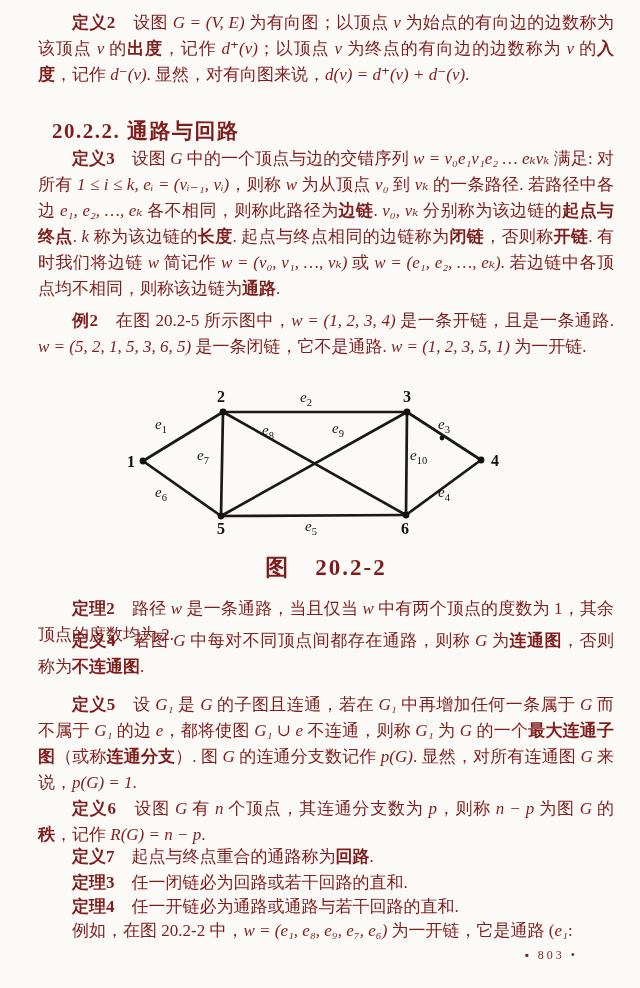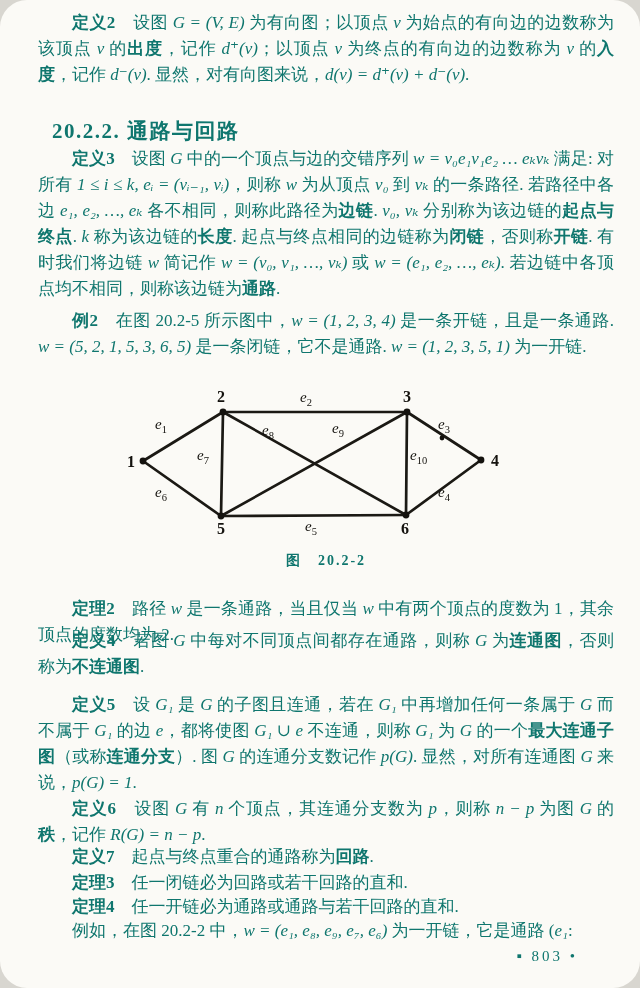--- a/index.html
+++ b/index.html
@@ -1,46 +1,45 @@
 <!DOCTYPE html>
 <html><head>
 <meta charset="utf-8">
 <style>
   html,body{margin:0;padding:0;}
   body{background:#d8d6d0;}
   .page{
     position:relative;width:640px;height:988px;margin:0 auto;
-    background:#fbfaf6;overflow:hidden;color:#0f766e;
+    background:#fbfaf6;overflow:hidden;color:#7f1d1d;
     font-family:"Liberation Serif","DejaVu Serif",serif;
-    border-radius:27px;
   }
   .para{
     position:absolute;left:38px;width:576px;margin:0;
     font-size:17px;line-height:26px;text-align:justify;text-indent:2em;
   }
   .para b{font-weight:bold;}
   .para i{font-style:italic;font-family:"Liberation Serif","DejaVu Serif",serif;}
   .heading{
     position:absolute;left:36px;top:101px;margin:16px;
     font-size:21px;font-weight:bold;letter-spacing:1.5px;
   }
   .caption{
     position:absolute;left:38px;top:552px;width:576px;margin:0;
-    text-align:center;font-size:14px;font-weight:bold;letter-spacing:2px;
+    text-align:center;font-size:23px;font-weight:bold;letter-spacing:2px;
   }
   .figure-wrap{position:absolute;left:98px;top:386px;width:436px;height:168px;}
   .figure-wrap svg{width:100%;height:100%;}
   .edge{stroke:#1b1914;stroke-width:2.7;stroke-linecap:round;}
   .vdot{fill:#14120e;}
   .vlabel{font-family:"Liberation Serif","DejaVu Serif",serif;font-size:16px;font-weight:bold;fill:#14120e;}
   .elabel{font-family:"Liberation Serif","DejaVu Serif",serif;font-size:15px;font-style:italic;fill:#14120e;}
   .esub{font-size:10.5px;font-style:normal;}
   .pageno{
     position:absolute;right:62px;top:948px;margin:0;
-    font-size:15px;letter-spacing:3px;font-family:"Liberation Serif","DejaVu Serif",serif;
+    font-size:12px;letter-spacing:3px;font-family:"Liberation Serif","DejaVu Serif",serif;
   }
 </style>
 </head>
 <body>
 
 <div class="page">
 
   <p class="para" style="top:10px"><b>定义2</b><span>　设图 </span><i>G = (V, E)</i><span> 为有向图；以顶点 </span><i>v</i><span> 为始点的有向边的边数称为该顶点 </span><i>v</i><span> 的</span><b>出度</b><span>，记作 </span><i>d⁺(v)</i><span>；以顶点 </span><i>v</i><span> 为终点的有向边的边数称为 </span><i>v</i><span> 的</span><b>入度</b><span>，记作 </span><i>d⁻(v)</i><span>. 显然，对有向图来说，</span><i>d(v) = d⁺(v) + d⁻(v)</i><span>.</span></p>
 
   <h2 class="heading">20.2.2. 通路与回路</h2>

